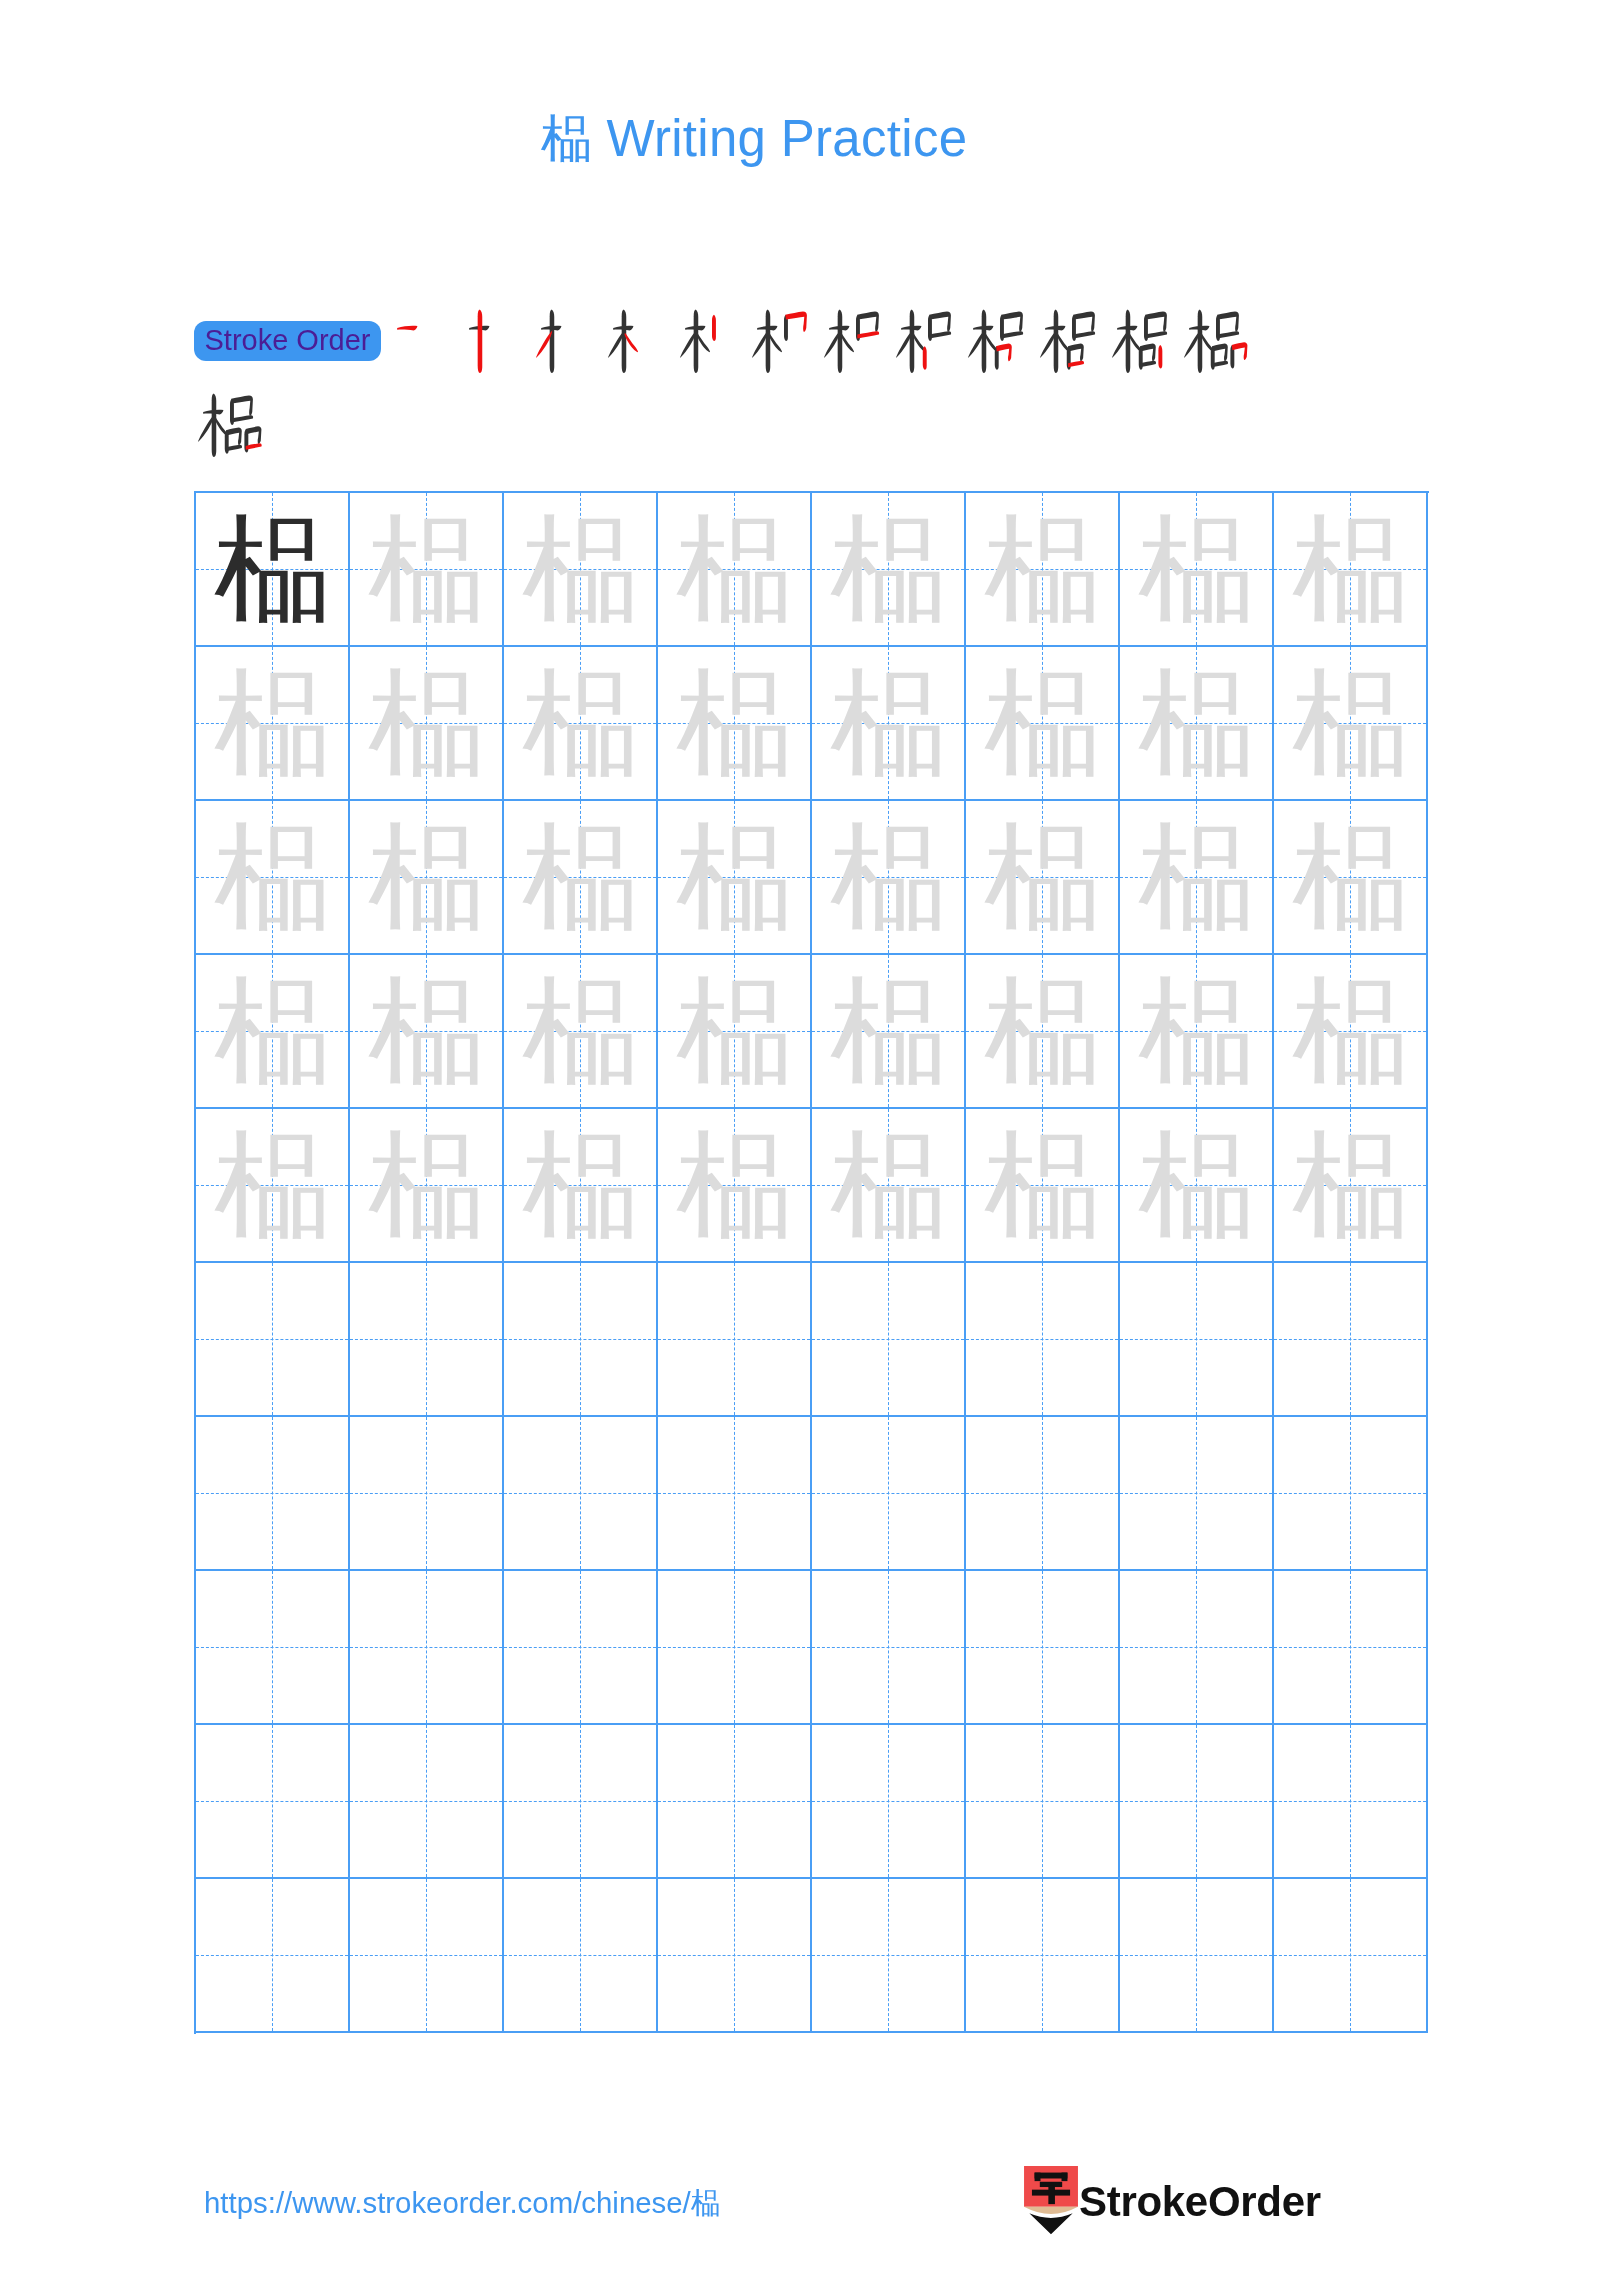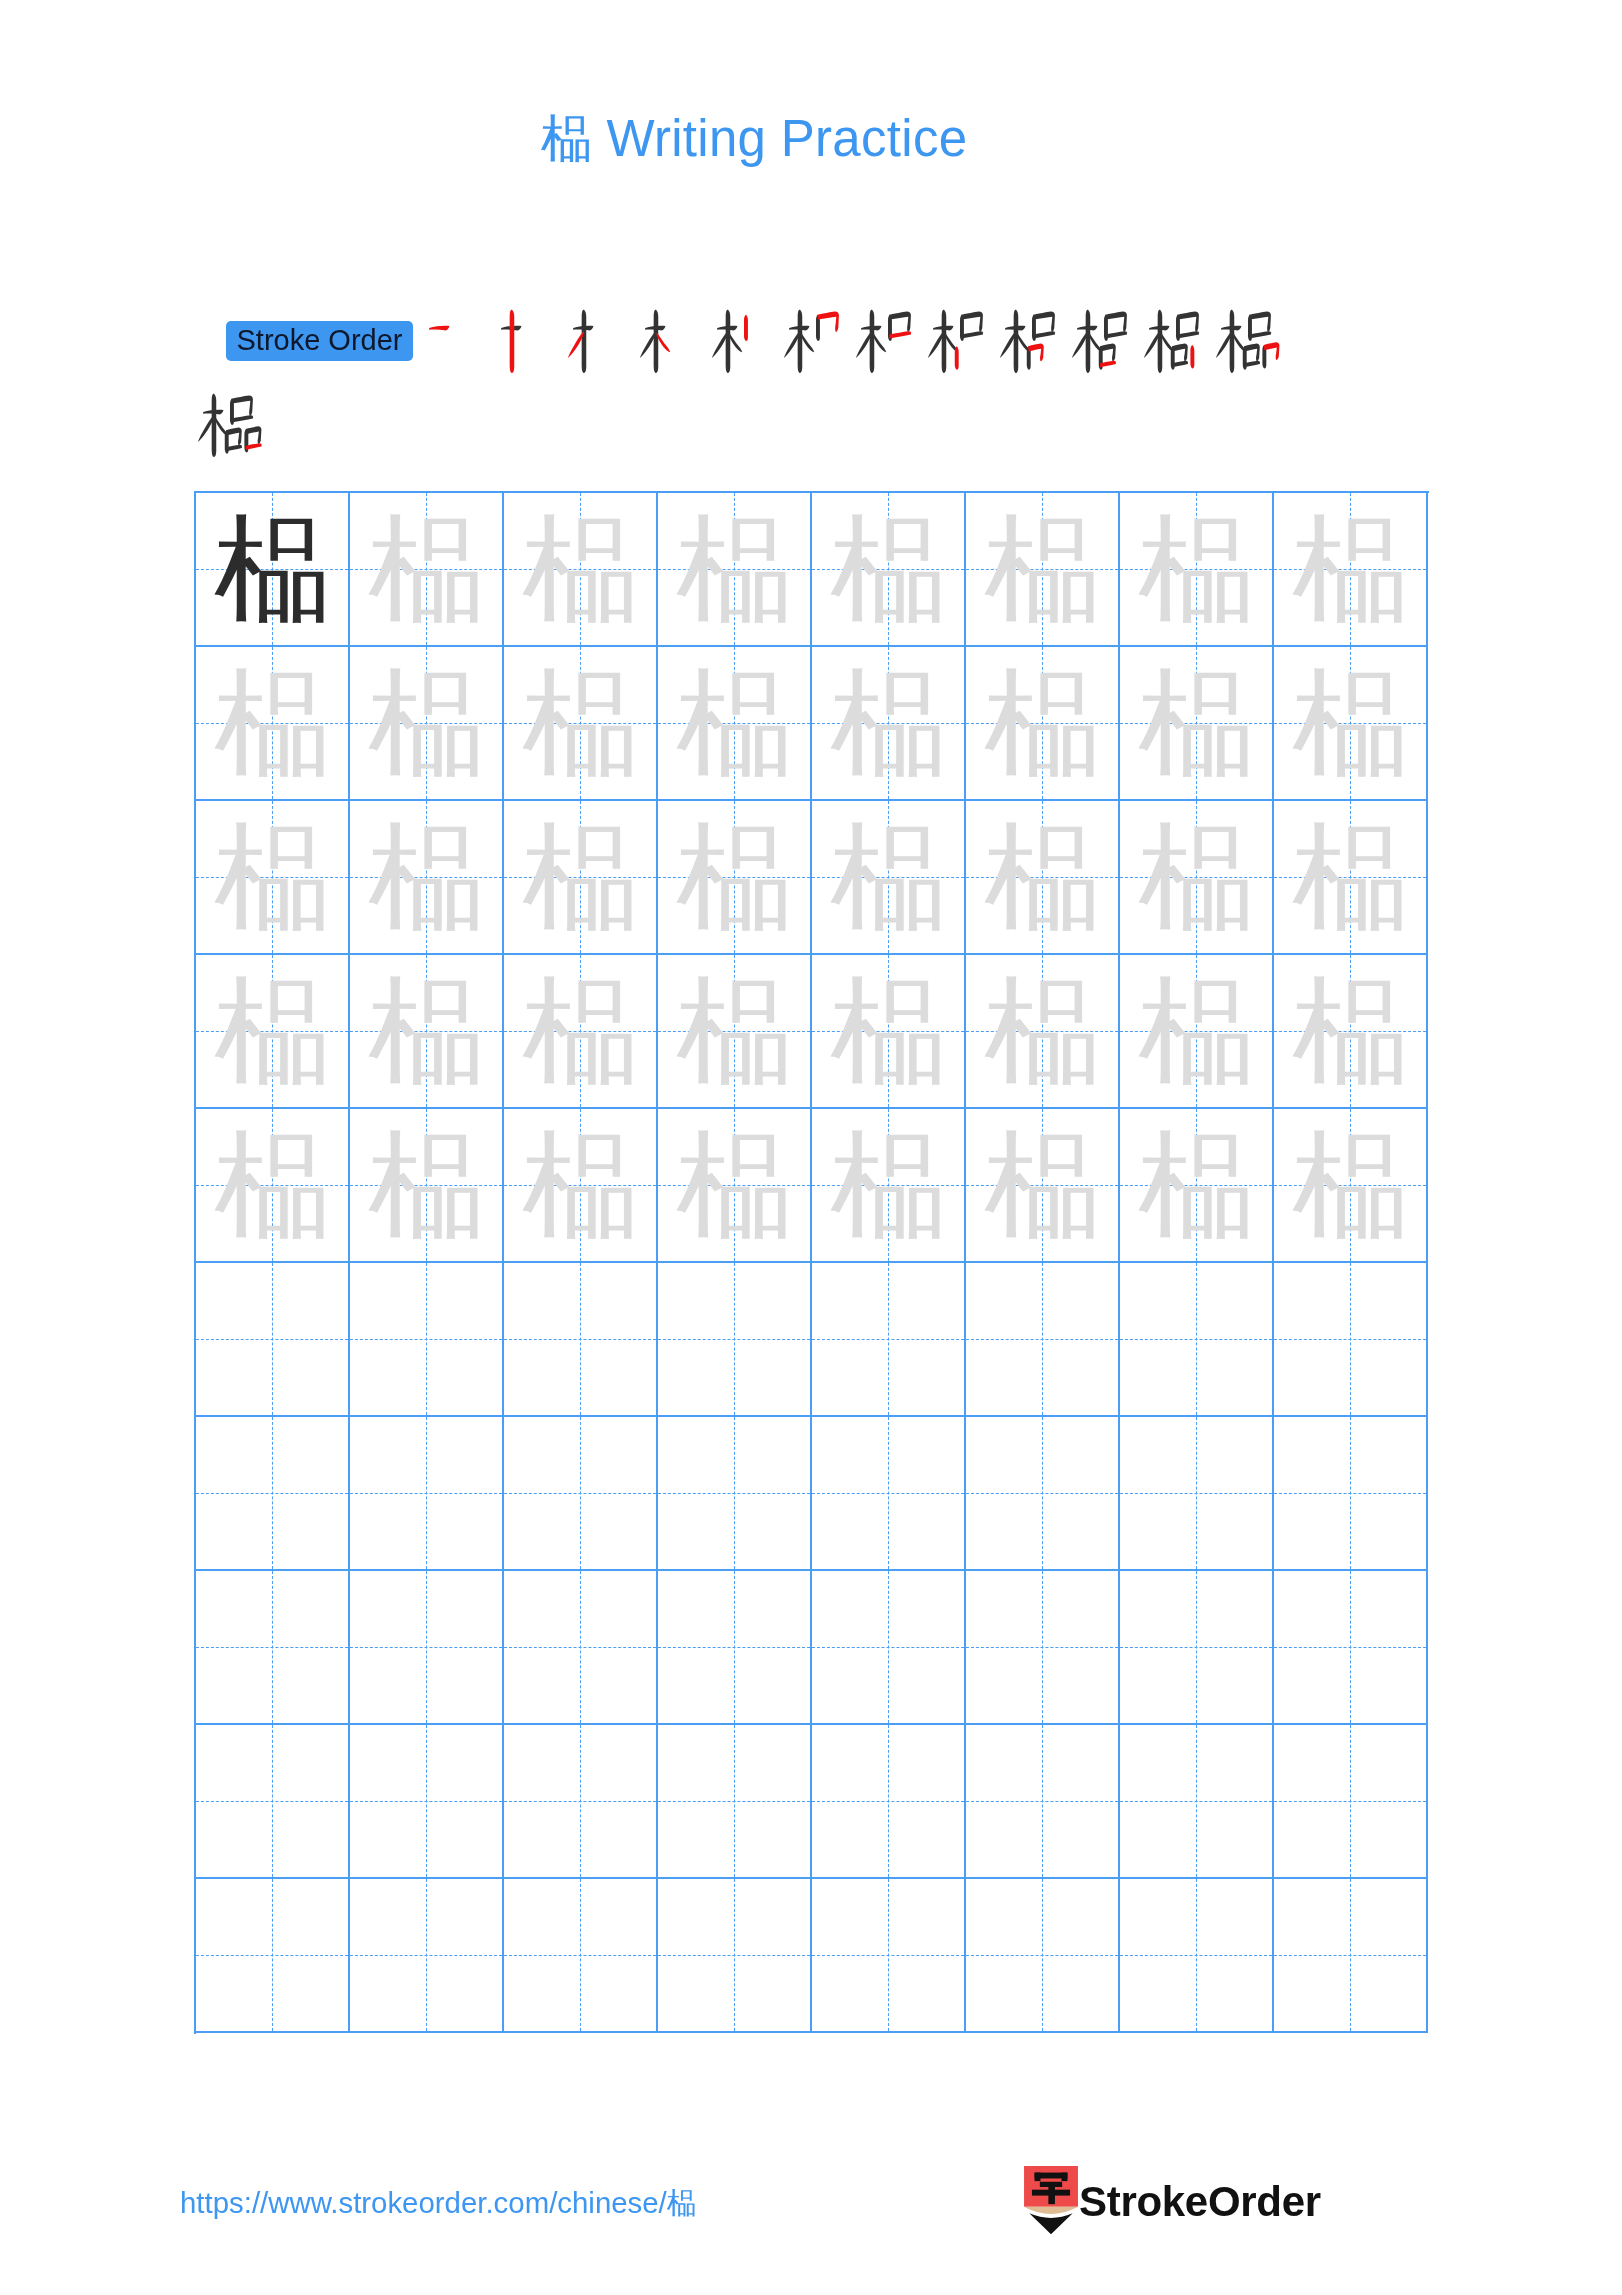--- a/index.html
+++ b/index.html
@@ -39,29 +39,28 @@
     left: 194px;
     width: 1243px;
   }
   #stroke-order-line {
     display: block;
     line-height: 84px;
   }
   #stroke-order-badge {
     display: inline-block;
     background: #3d96f0;
-    color: #0f172a;
+    color: #4c1d95;
     font-size: 29px;
     padding: 3.3px 10.5px 5.9px 10.5px;
-    border-radius: 5px;
+    border-radius: 12px;
     vertical-align: middle;
     line-height: 1.05;
     margin-right: 6.5px;
     white-space: nowrap;
-    margin-left: 32px;
   }
   .stroke-step {
     display: inline-block;
     width: 72px;
     height: 84px;
     vertical-align: middle;
     position: relative;
   }
   .stroke-step svg {
     position: absolute;
@@ -121,21 +120,21 @@
     font-size: 116px;
     line-height: 1;
     z-index: 2;
   }
   .cell-char.dark  { color: #2c2c2c; }
   .cell-char.trace { color: #dcdcdc; }
 
   
   #footer-url {
     position: absolute;
-    left: 180px;
+    left: 204px;
     top: 2184px;
     font-size: 29.4px;
     color: #3d96f0;
     white-space: nowrap;
   }
   #footer-brand {
     position: absolute;
     left: 1024px;
     top: 2166px;
     display: flex;

